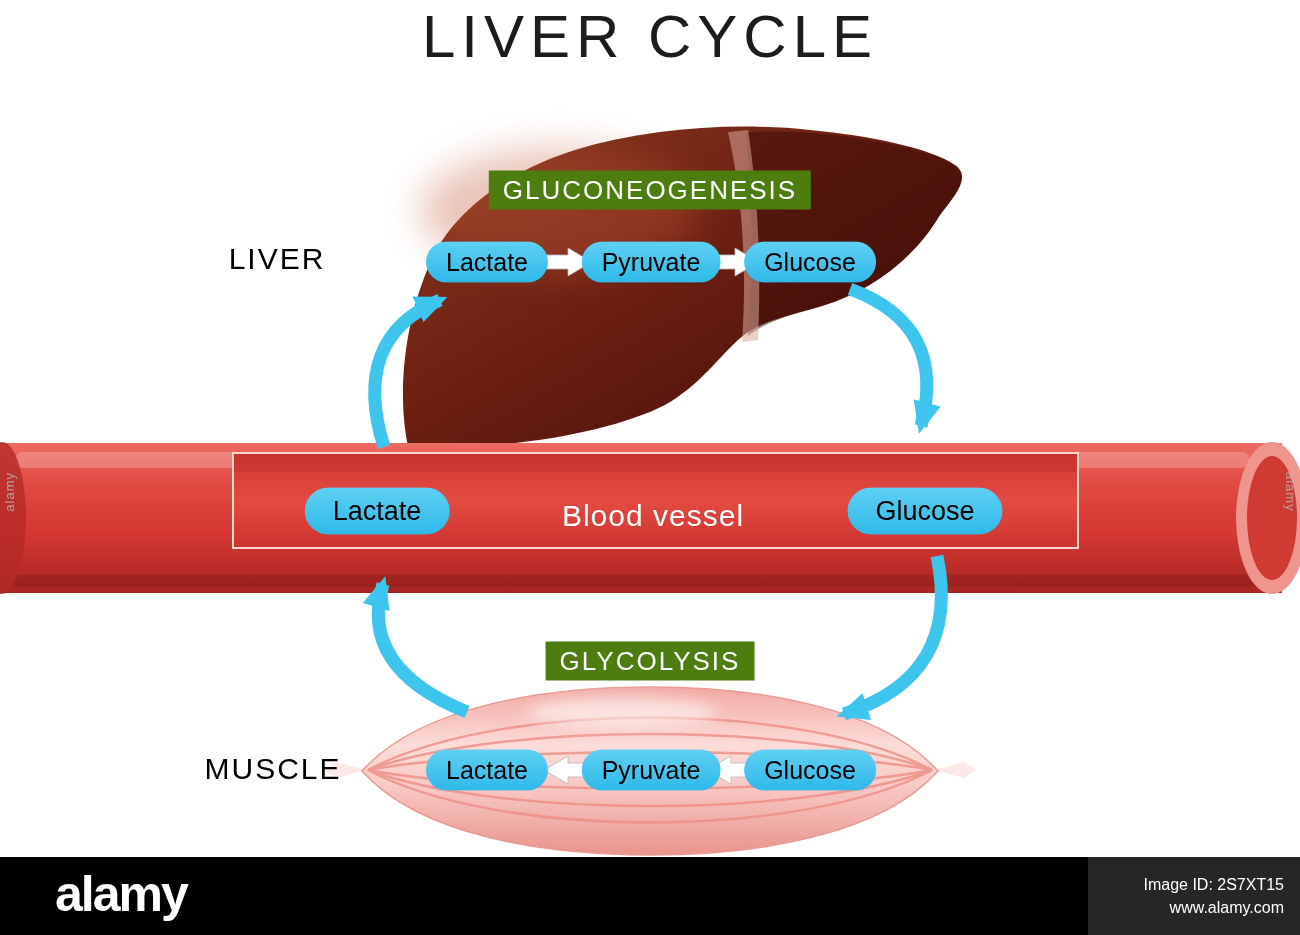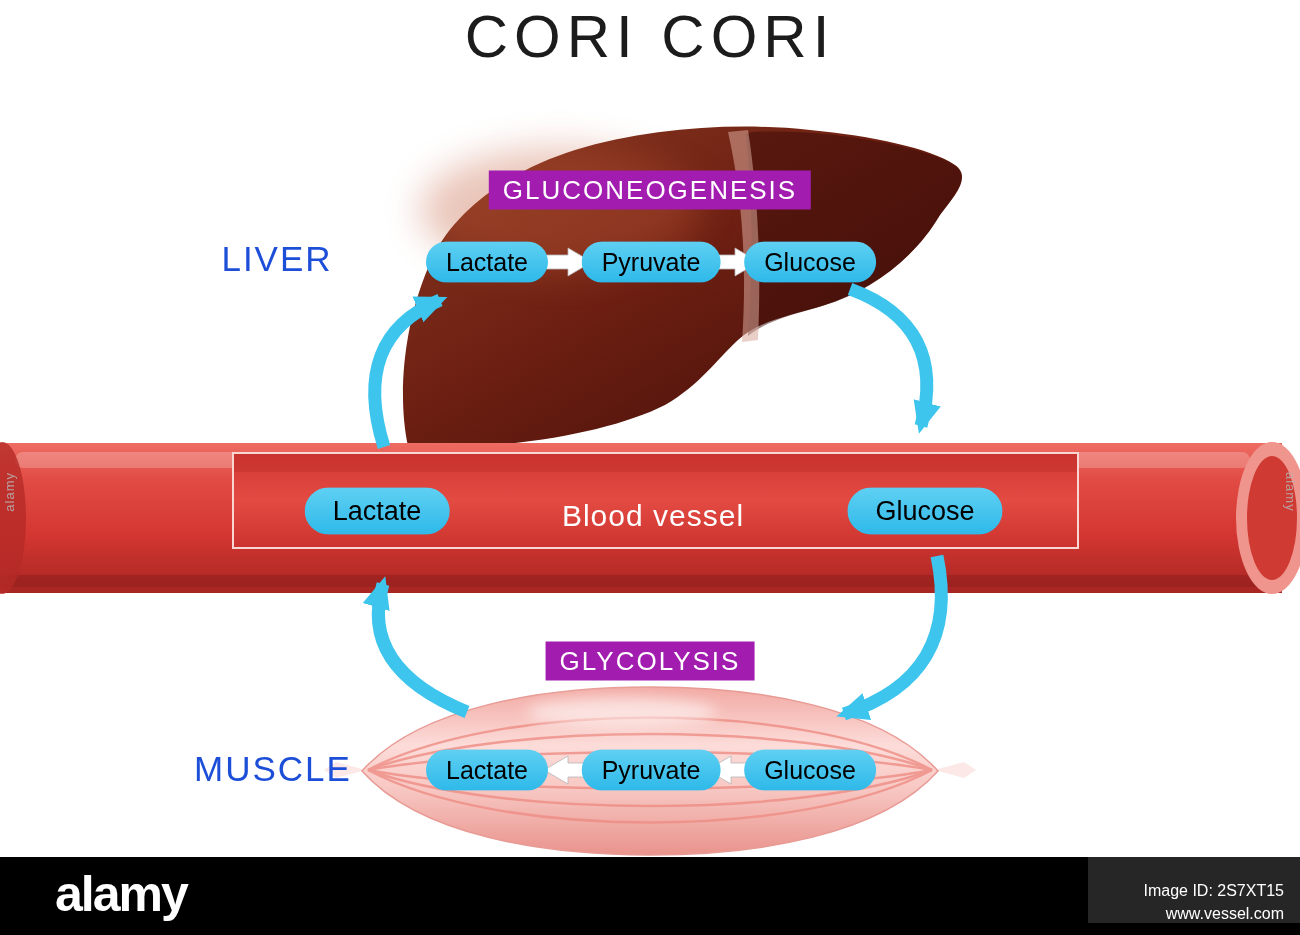--- a/index.html
+++ b/index.html
@@ -5,43 +5,43 @@
   html,body{margin:0;padding:0;background:#fff;}
   #stage{
     position:relative;width:1300px;height:935px;background:#ffffff;overflow:hidden;
     font-family:"Liberation Sans", sans-serif;
   }
   #diagram-svg{position:absolute;left:0;top:0;}
   .abs-center{position:absolute;transform:translate(-50%,-50%);white-space:nowrap;}
   .title{
     font-size:60px;letter-spacing:6px;color:#1c1c1c;font-weight:400;
   }
-  .organ-label{font-size:35px;letter-spacing:2px;color:#1d4ed8;}
+  .organ-label{font-size:30px;letter-spacing:2px;color:#000000;}
   .process-label{
-    background:#a21caf;color:#fff;font-size:26px;letter-spacing:2px;
+    background:#4d7c0f;color:#fff;font-size:26px;letter-spacing:2px;
     padding:4px 14px;
   }
   .pill{
     background:linear-gradient(#5fd0f3,#2eb9e9);
     background-color:#3bc6f0;
     border-radius:22px;color:#000;font-size:25px;
     padding:6px 20px;text-align:left;
   }
   .pill-lg{font-size:27px;padding:8px 28px;border-radius:26px;}
   .vessel-label{color:#fff;font-size:30px;letter-spacing:1px;}
   .footer{
     position:absolute;left:0;top:857px;width:1300px;height:78px;background:#000;
   }
   .brand{
     position:absolute;left:55px;top:50%;transform:translateY(-54%);
     color:#fff;font-size:50px;font-weight:700;letter-spacing:-2px;
   }
   .footer-box{
-    position:absolute;right:0;top:0;width:212px;height:66px;background:#262626;
-    display:flex;flex-direction:column;justify-content:flex-end;align-items:flex-end;
+    position:absolute;right:0;top:0;width:212px;height:78px;background:#262626;
+    display:flex;flex-direction:column;justify-content:center;align-items:flex-end;
     padding-right:16px;box-sizing:border-box;gap:4px;
   }
   .footer-line{color:#fff;font-size:16px;line-height:19px;}
   .wm{
     position:absolute;color:#b5b5b5;font-size:13px;letter-spacing:1px;
     writing-mode:vertical-rl;opacity:.85;
   }
   .wm-left{left:2px;top:472px;transform:rotate(180deg);}
   .wm-right{right:2px;top:472px;}
 </style>
@@ -144,21 +144,21 @@
     </g>
 
     <g fill="#ffffff" stroke="#b5b5b5" stroke-width="0.8">
       <polygon points="540,255 568,255 568,248 592,262 568,276 568,269 540,269"></polygon>
       <polygon points="707,255 735,255 735,248 759,262 735,276 735,269 707,269"></polygon>
       <polygon points="596,763 568,763 568,756 544,770 568,784 568,777 596,777"></polygon>
       <polygon points="759,763 731,763 731,756 707,770 731,784 731,777 759,777"></polygon>
     </g>
   </svg>
 
-  <div class="abs-center title" style="left:650px;top:36px;">CORI CORI</div>
+  <div class="abs-center title" style="left:650px;top:36px;">LIVER CYCLE</div>
 
   <div class="abs-center organ-label" style="left:277px;top:259px;">LIVER</div>
 
   <div class="abs-center process-label" style="left:650px;top:190px;">GLUCONEOGENESIS</div>
 
   <div class="abs-center pill" style="left:487px;top:262px;">Lactate</div>
   <div class="abs-center pill" style="left:651px;top:262px;">Pyruvate</div>
   <div class="abs-center pill" style="left:810px;top:262px;">Glucose</div>
 
   <div class="abs-center pill pill-lg" style="left:377px;top:511px;">Lactate</div>
@@ -173,17 +173,17 @@
   <div class="abs-center pill" style="left:651px;top:770px;">Pyruvate</div>
   <div class="abs-center pill" style="left:810px;top:770px;">Glucose</div>
 
   <div class="wm wm-left">alamy</div>
   <div class="wm wm-right">alamy</div>
 
   <div class="footer">
     <div class="brand">alamy</div>
     <div class="footer-box">
       <div class="footer-line">Image ID: 2S7XT15</div>
-      <div class="footer-line">www.vessel.com</div>
+      <div class="footer-line">www.alamy.com</div>
     </div>
   </div>
 
 </div>
 
 </body></html>

